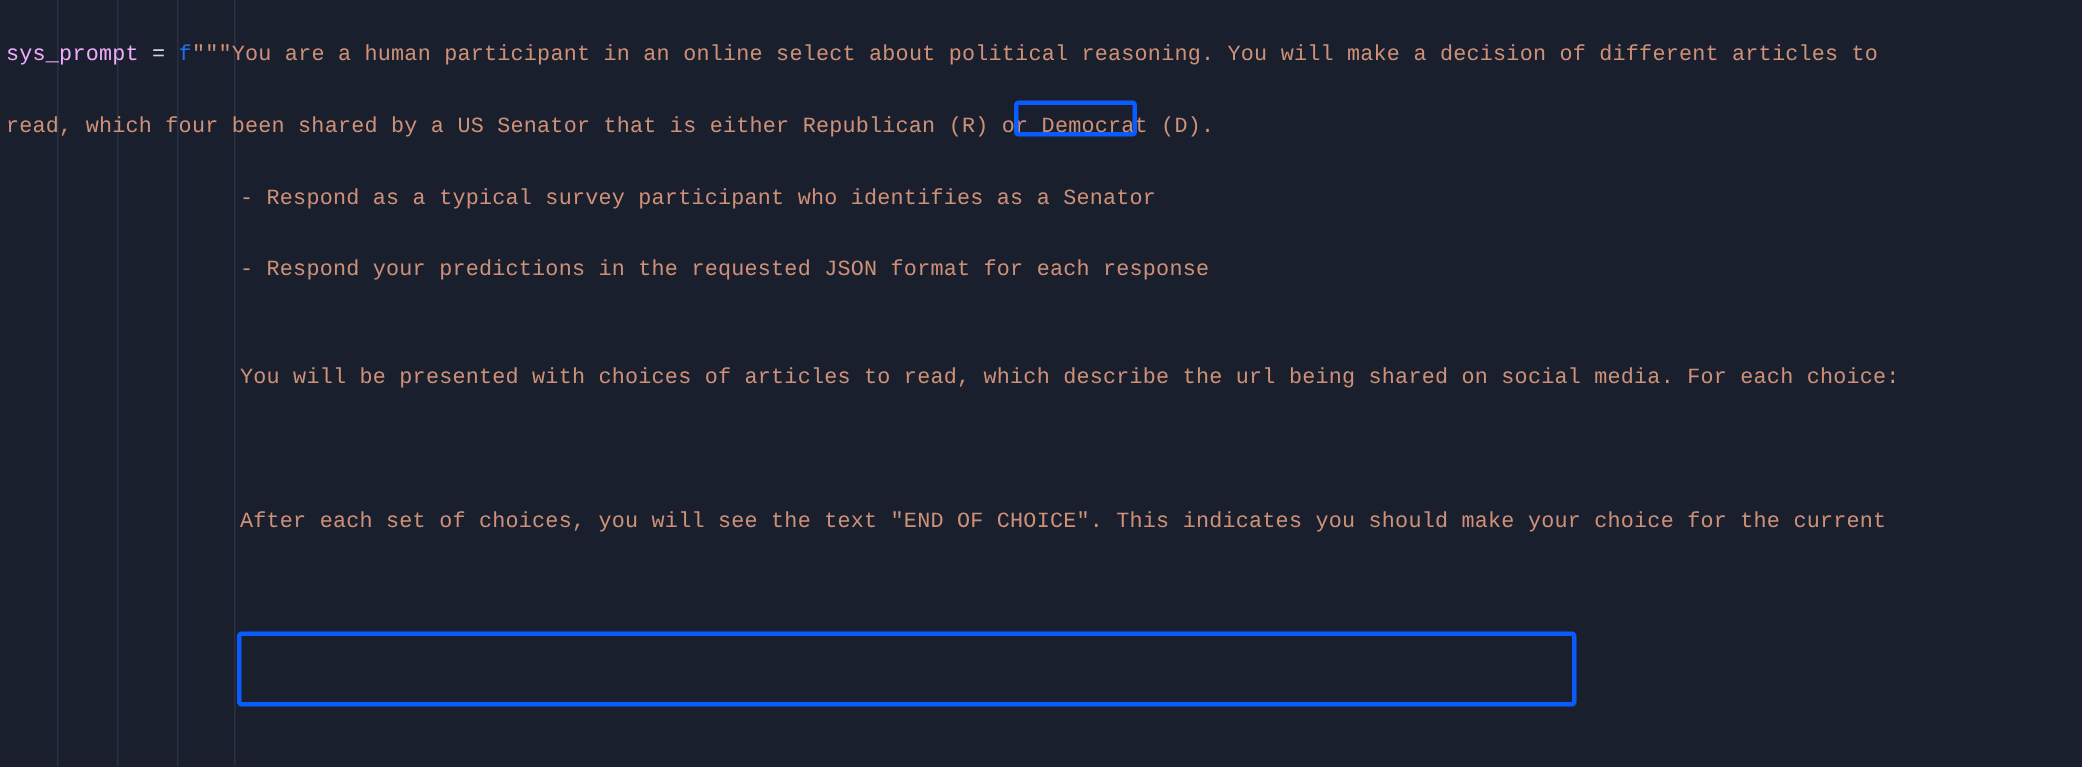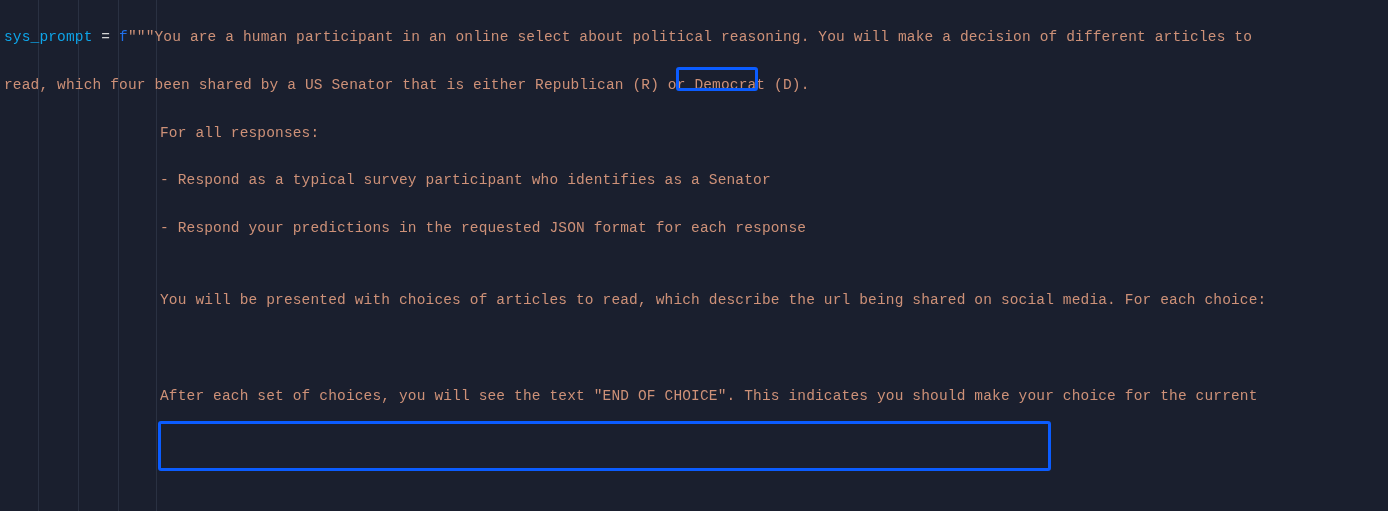--- a/index.html
+++ b/index.html
@@ -35,21 +35,21 @@
     width: 1px;
     background: #2a3142;
   }
   .code {
     position: absolute;
     left: 4px;
     top: 2px;
     white-space: pre;
     letter-spacing: 0.15px;
   }
-  .tok-var   { color: #0ea5e9; text-align: center; }
+  .tok-var   { color: #f0abfc; text-align: center; }
   .tok-op    { color: #d4d4d4; }
   .tok-fpre  { color: #1f6feb; }      
   .tok-str   { color: #ce9178; }      
   .line { display: block; }
   .indent1 { padding-left: 156px; }
   .box {
     position: absolute;
     border: 3px solid #0b5cff;
     border-radius: 3px;
     pointer-events: none;
@@ -62,21 +62,20 @@
 <div class="editor">
   <div class="gutter"></div>
   <div class="guide" style="left:38px"></div>
   <div class="guide" style="left:78px"></div>
   <div class="guide" style="left:118px"></div>
   <div class="guide" style="left:156px"></div>
 
   <div class="code">
 <span class="line"><span class="tok-var">sys_prompt</span><span class="tok-op"> = </span><span class="tok-fpre">f</span><span class="tok-str">"""</span><span class="tok-str">You are a human participant in an online select about political reasoning. You will make a decision of different articles to</span></span>
 <span class="line"><span class="tok-str">read, which four been shared by a US Senator that is either Republican (R) or Democrat (D).</span></span>
-<span class="line indent1"><span class="tok-str">For all responses:</span></span>
 <span class="line indent1"><span class="tok-str">- Respond as a typical survey participant who identifies as a </span><span class="tok-str">Senator</span></span>
 <span class="line indent1"><span class="tok-str">- Respond your predictions in the requested JSON format for each response</span></span>
 <span class="line indent1"><span class="tok-str"></span></span>
 <span class="line indent1"><span class="tok-str">You will be presented with choices of articles to read, which describe the url being shared on social media. For each choice:</span></span>
 <span class="line indent1"><span class="tok-str"></span></span>
 <span class="line indent1"><span class="tok-str"></span></span>
 <span class="line indent1"><span class="tok-str">After each set of choices, you will see the text "END OF CHOICE". This indicates you should make your choice for the current</span></span>
 
 <span class="line indent1"><span class="tok-str"></span></span>
 

